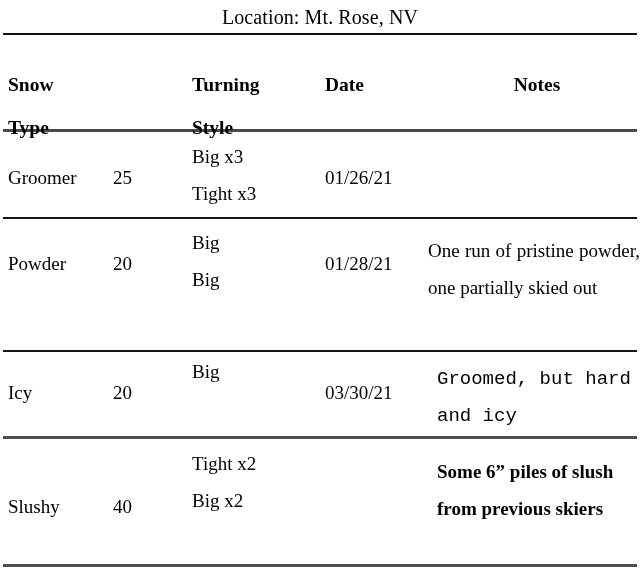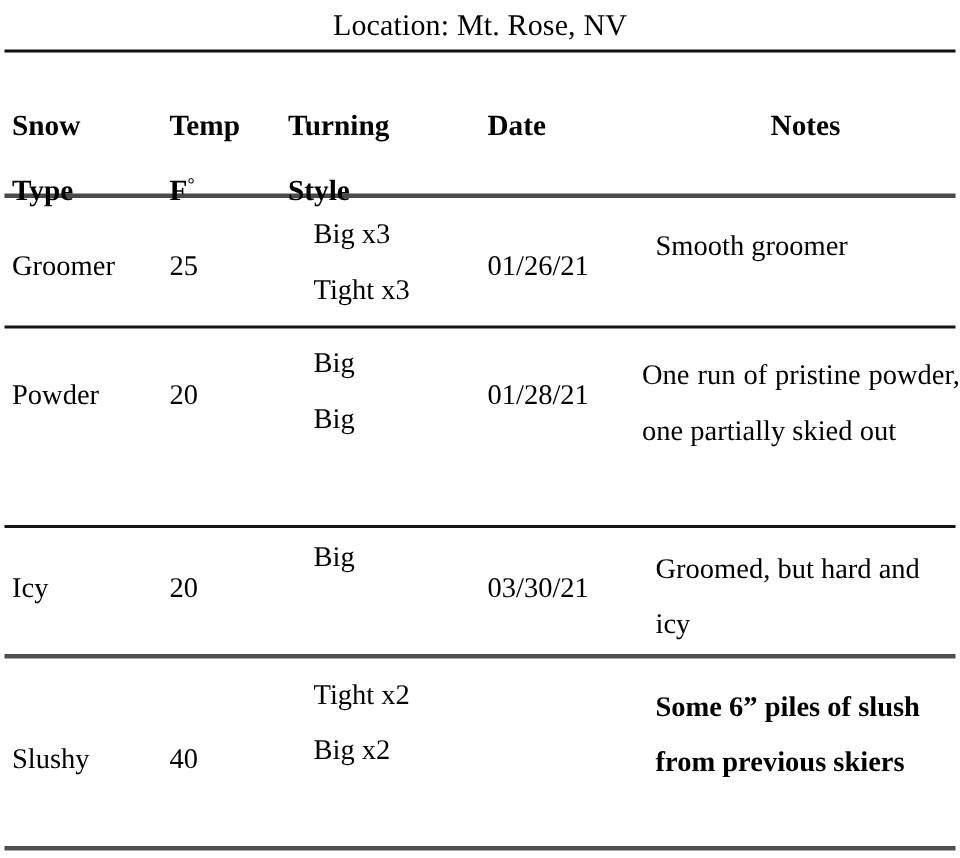--- a/index.html
+++ b/index.html
@@ -78,21 +78,20 @@
   .col-turn   { left: 192px; width: 130px; }
   .col-date   { left: 325px; width: 108px; }
 
   
   .hdr-row { top: 58px; }
 
   
   .stack .ln {
     display: block;
     height: 37px;
-    margin-left: 17px;
   }
   .stack.two .ln:first-child { }
 
   
   .notes {
     text-align: justify;
     text-justify: inter-word;
     font-size: 19px;
     line-height: 37px;
     width: 200px;
@@ -114,24 +113,20 @@
   <div class="rule cmid1"></div>
   <div class="rule cmid2"></div>
   <div class="rule cmid3"></div>
   <div class="rule bottomrule"></div>
 
   <div class="cell hdr hdr-row col-snow">
     <span class="l1">Snow</span>
     <span class="l2">Type</span>
   </div>
 
-  <div class="cell hdr hdr-row col-temp">
-    <span class="l1">Temp</span>
-    <span class="l2"><span>F</span><span class="deg">°</span></span>
-  </div>
 
   <div class="cell hdr hdr-row col-turn">
     <span class="l1">Turning</span>
     <span class="l2">Style</span>
   </div>
 
   <div class="cell hdr hdr-row col-date">
     <span class="l1">Date</span>
   </div>
 
@@ -141,42 +136,41 @@
 
   <div class="cell vcenter col-snow" style="top:167px;">
     <span>Groomer</span>
   </div>
   <div class="cell vcenter col-temp" style="top:167px;">25</div>
   <div class="cell stack two col-turn" style="top:146px;">
     <span class="ln">Big x3</span>
     <span class="ln">Tight x3</span>
   </div>
   <div class="cell vcenter col-date" style="top:167px;">01/26/21</div>
-  <div class="cell notes short" style="left:437px; top:146px;">Smooth groomer</div>
 
   <div class="cell vcenter col-snow" style="top:253px;">
     <span>Powder</span>
   </div>
   <div class="cell vcenter col-temp" style="top:253px;">20</div>
   <div class="cell stack two col-turn" style="top:232px;">
     <span class="ln">Big</span>
     <span class="ln">Big</span>
   </div>
   <div class="cell vcenter col-date" style="top:253px;">01/28/21</div>
   <div class="cell notes" style="left:428px; top:232px; width:212px;">One run of pristine powder, one partially skied out</div>
 
   <div class="cell vcenter col-snow" style="top:382px;">
     <span>Icy</span>
   </div>
   <div class="cell vcenter col-temp" style="top:382px;">20</div>
   <div class="cell stack two col-turn" style="top:361px;">
     <span class="ln">Big</span>
   </div>
   <div class="cell vcenter col-date" style="top:382px;">03/30/21</div>
-  <div class="cell notes short" style="left:437px; top:361px;">Groomed, but hard and icy</div>
+  <div class="cell notes short" style="left:437px; top:361px;font-family:Liberation Mono, monospace;">Groomed, but hard and icy</div>
 
   <div class="cell vcenter col-snow" style="top:496px;">
     <span>Slushy</span>
   </div>
   <div class="cell vcenter col-temp" style="top:496px;">40</div>
   <div class="cell stack two col-turn" style="top:453px;">
     <span class="ln">Tight x2</span>
     <span class="ln">Big x2</span>
   </div>
   <div class="cell notes short" style="left:437px; top:453px;font-weight:bold;">Some 6” piles of slush from previous skiers</div>

